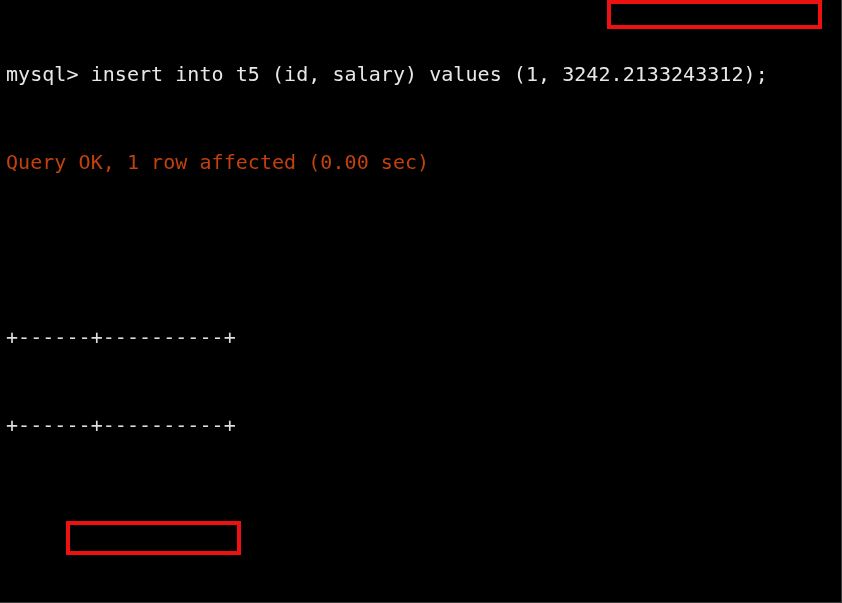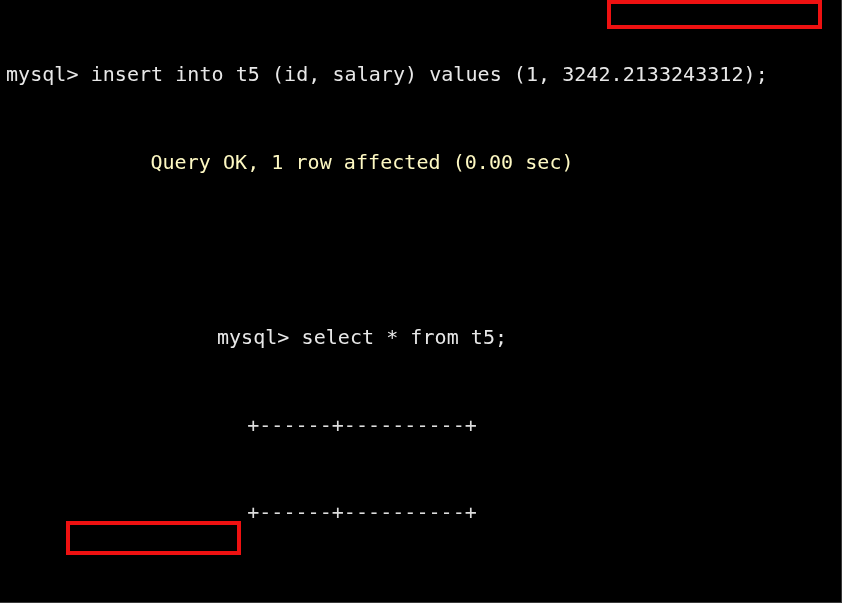--- a/index.html
+++ b/index.html
@@ -24,26 +24,25 @@
     width: 718px;
     height: 603px;
     padding: 2px 0 0 6px;
     box-sizing: border-box;
     font-family: "DejaVu Sans Mono", "Liberation Mono", monospace;
     font-size: 20px;
     line-height: 29.2px;
     letter-spacing: 0.05px;
     color: #e8e8e8;
     white-space: pre;
-    text-align: center;
   }
   .line {
     height: 29.2px;
     white-space: pre;
-    color: #fef9c3;
+    color: #c2410c;
   }
   .line.prompt { color: #e8e8e8; }
   .line.rule   { color: #dcdcdc; }
   .blank { height: 29.2px; }
 
   
   .hl-box {
     position: absolute;
     border: 4px solid #ee1111;
     box-sizing: border-box;
@@ -64,21 +63,20 @@
 </style>
 </head>
 <body>
 
 <div id="screen">
 
   <div id="terminal">
     <div class="line prompt">mysql&gt; insert into t5 (id, salary) values (1, 3242.2133243312);</div>
     <div class="line">Query OK, 1 row affected (0.00 sec)</div>
     <div class="line blank"></div>
-    <div class="line prompt">mysql&gt; select * from t5;</div>
     <div class="line rule">+------+----------+</div>
     <div class="line rule">+------+----------+</div>
     
     
     
     
     
     
     
     

